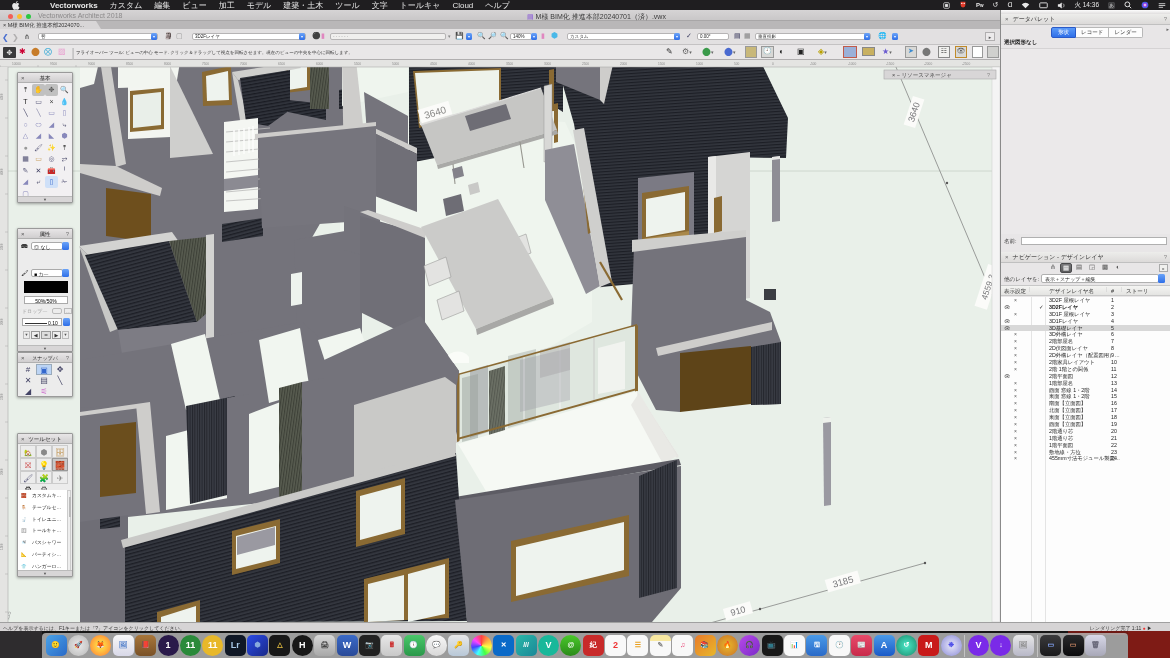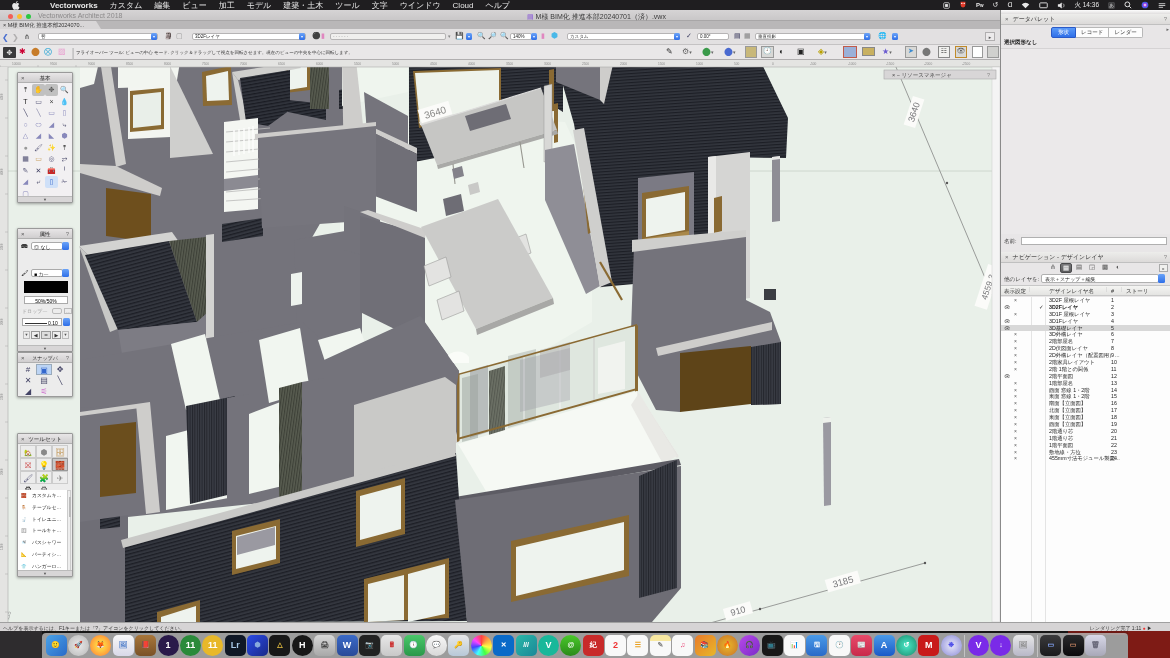--- a/index.html
+++ b/index.html
@@ -54,21 +54,21 @@
       </svg>
     <span class="mi" style="font-weight:bold">Vectorworks</span>
     <span class="mi">カスタム</span>
       <span class="mi">編集</span>
       <span class="mi">ビュー</span>
     <span class="mi">加工</span>
       <span class="mi">モデル</span>
       <span class="mi">建築・土木</span>
     <span class="mi">ツール</span>
       <span class="mi">文字</span>
-      <span class="mi">ウインドウ</span>
+      <span class="mi">トールキャ</span>
     <span class="mi">Cloud</span>
       <span class="mi">ヘルプ</span>
     <div id="mbright">
       <svg class="ic" width="7" height="7" viewBox="0 0 10 10">
           <rect x="1" y="1" width="8" height="8" rx="1.5" fill="none" stroke="#e8e8e8" stroke-width="1"></rect>
           <rect x="3" y="3" width="4" height="4" fill="#e8e8e8"></rect>
         </svg>
       <svg class="ic" width="8" height="8" viewBox="0 0 10 10">
           <path d="M2,1 L8,1 L8,5 A3,3 0 0 1 2,5 Z" fill="#e03a2a"></path>
           <circle cx="3.5" cy="3" r="0.8" fill="#fff"></circle>

